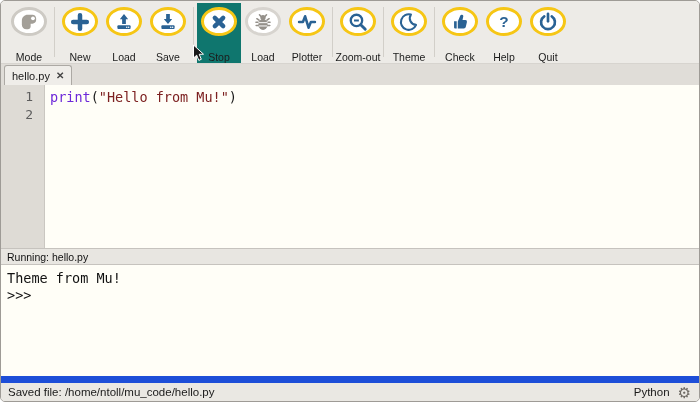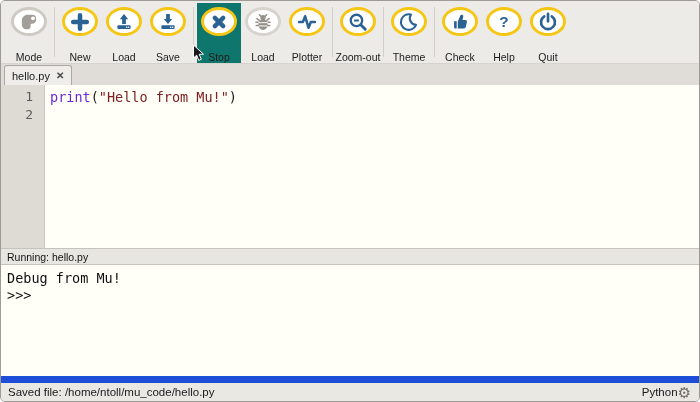--- a/index.html
+++ b/index.html
@@ -66,21 +66,21 @@
   .output {
     flex:1; background:#fffef7; font-family:"DejaVu Sans Mono",monospace;
     font-size:13.5px; line-height:17px; padding:5px 0 0 6px; color:#111;
   }
   
   .statusbar {
     flex:0 0 25px; background:#eae8e3; border-top:7px solid #1d4ed8;
     display:flex; align-items:center; justify-content:space-between;
     padding:0 8px 0 7px; font-size:11.5px; color:#1a1a1a;
   }
-  .status-right { display:flex; align-items:center; }
+  .status-right { display:flex; align-items:center; gap:8px; }
   .gear { font-size:15px; color:#6e6a64; line-height:1; }
   
   .cursor { position:absolute; left:191px; top:43px; z-index:50; }
 </style>
 </head>
 <body>
 
 <div class="window">
 
   <div class="toolbar">
@@ -228,21 +228,21 @@
         <div>2</div>
       </div>
     <div class="codearea"><div><span class="tok-keyword">print</span><span class="tok-plain">(</span><span class="tok-string">"Hello from Mu!"</span><span class="tok-plain">)</span></div><div>&nbsp;</div></div>
   </div>
 
   <div class="runbar">
     <span>Running: hello.py</span>
   </div>
 
   <div class="output">
-      <div>Debug from Mu!</div>
+      <div>Theme from Mu!</div>
       <div>&gt;&gt;&gt;</div>
     </div>
 
   <div class="statusbar">
     <span>Saved file: /home/ntoll/mu_code/hello.py</span>
     <span class="status-right">
       <span>Python</span>
       <span class="gear">⚙</span>
     </span>
   </div>

